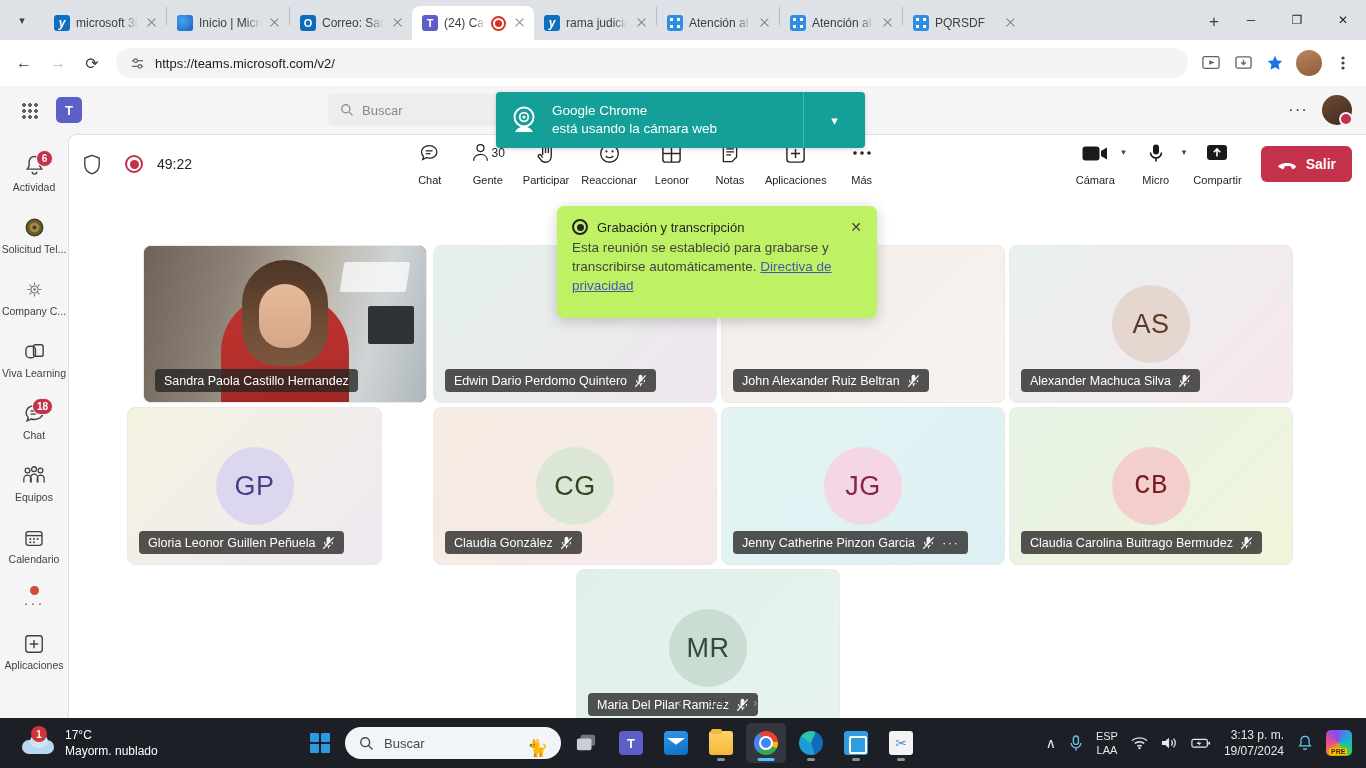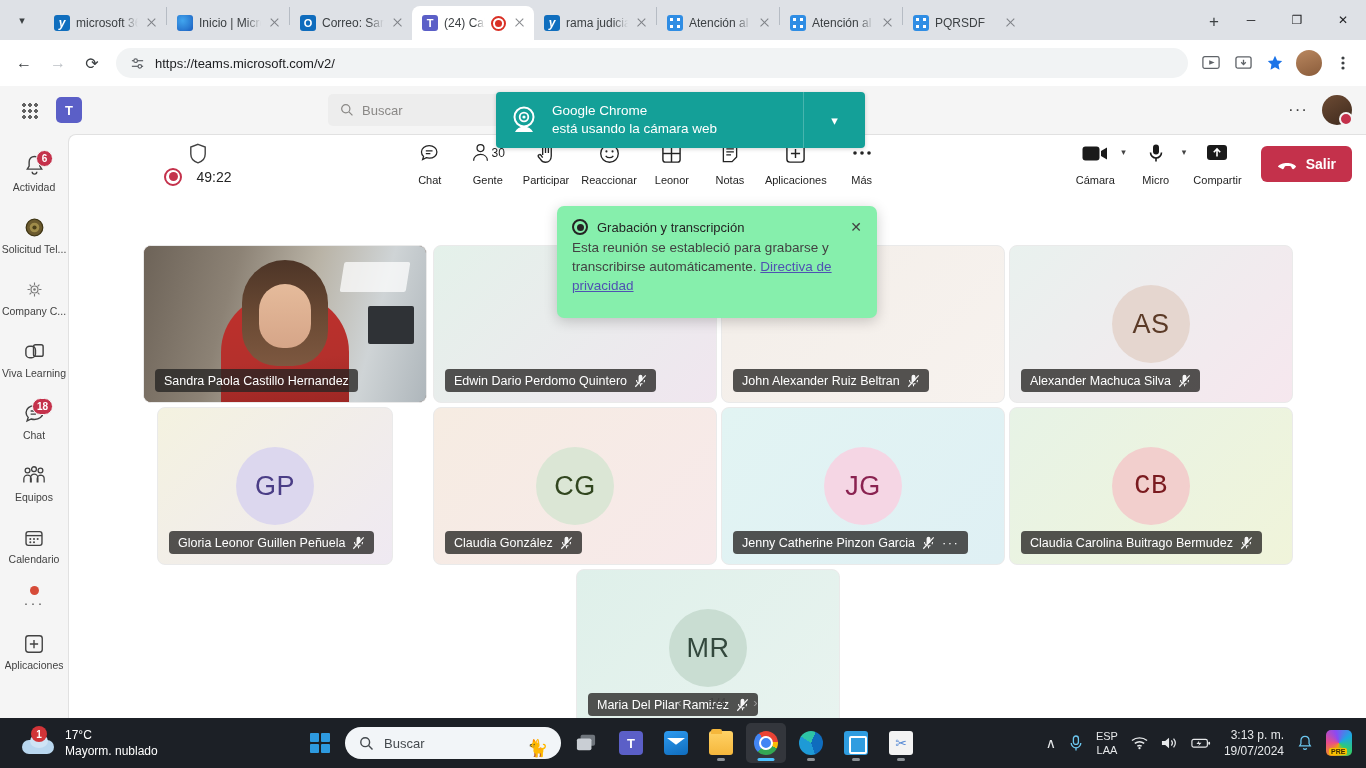--- a/index.html
+++ b/index.html
@@ -167,21 +167,21 @@
 
   
   .stage {
     position: absolute; top: 48px; left: 68px; width: 1298px; height: 584px;
     background: #ffffff; border-top-left-radius: 8px;
     border-left: 1px solid #e1e1e1; border-top: 1px solid #e1e1e1;
   }
   .meetbar {
     height: 58px; display: flex; align-items: center; padding: 0 14px; position: relative;
   }
-  .meetbar-left { display: flex; align-items: center; gap: 4px; width: 230px; flex-direction: column; }
+  .meetbar-left { display: flex; align-items: center; gap: 24px; width: 230px; }
   .shield { width: 18px; height: 21px; }
   .recording { display: flex; align-items: center; gap: 14px; }
   .rec-circle {
     width: 18px; height: 18px; border-radius: 50%; border: 2px solid #c4314b;
     display: flex; align-items: center; justify-content: center;
   }
   .rec-circle i { width: 9px; height: 9px; border-radius: 50%; background: #c4314b; display: block; }
   .rec-time { font-size: 14px; color: #242424; }
   .meet-actions { display: flex; align-items: center; gap: 2px; margin: 0 auto; }
   .mact {
@@ -267,21 +267,21 @@
   .camnotif .camicon { width: 56px; display: flex; align-items: center; justify-content: center; }
   .camnotif .txt { flex: 1; color: #ffffff; font-size: 13.5px; line-height: 18px; }
   .camnotif .expander {
     width: 62px; height: 56px; display: flex; align-items: center; justify-content: center;
     border-left: 1px solid rgba(255,255,255,.22); color: #fff; font-size: 13px;
   }
 
   
   .recpopup {
     position: absolute; top: 206px; left: 557px; width: 320px; height: 112px;
-    background: #86efac; border-radius: 7px; z-index: 45;
+    background: #bef264; border-radius: 7px; z-index: 45;
     box-shadow: 0 3px 14px rgba(0,0,0,.20);
     padding: 13px 15px 0 15px;
   }
   .recpopup .hdr { display: flex; align-items: center; gap: 9px; }
   .recpopup .hdr .dot {
     width: 16px; height: 16px; border-radius: 50%; border: 2px solid #242424;
     display: flex; align-items: center; justify-content: center;
   }
   .recpopup .hdr .dot i { width: 7px; height: 7px; border-radius: 50%; background: #242424; display: block; }
   .recpopup .hdr .t { font-size: 13px; color: #242424; }
@@ -776,21 +776,21 @@
             <div class="nameplate">
               <span>John Alexander Ruiz Beltran</span>
               <svg class="mic-off" viewBox="0 0 16 17">
                 <path d="M5.6 3.3a2.4 2.4 0 0 1 4.8 0v4.2l-4.8 3.6z" fill="#fff"></path>
                 <path d="M3 7.2a5 5 0 0 0 7.4 4.3M13 7.2c0 1-.3 2-.8 2.8" fill="none" stroke="#fff" stroke-width="1.3"></path>
                 <line x1="8" y1="12.3" x2="8" y2="15" stroke="#fff" stroke-width="1.3"></line>
                 <line x1="1.6" y1="15.6" x2="14.4" y2="1.6" stroke="#fff" stroke-width="1.5"></line>
               </svg>
             </div>
           </div>
-          <div class="tile" style="left: 88px; top: 214px; width: 236px; height: 158px; background: linear-gradient(135deg, rgb(244, 242, 224), rgb(239, 233, 242)); text-decoration: underline;">
+          <div class="tile" style="left: 58px; top: 214px; width: 255px; height: 158px; background: linear-gradient(135deg, rgb(244, 242, 224), rgb(239, 233, 242)); text-decoration: underline;">
             <div class="initials" style="background:#dcd7ee;color:#4a3d86;">
               <span>GP</span>
             </div>
             <div class="nameplate">
               <span>Gloria Leonor Guillen Peñuela</span>
               <svg class="mic-off" viewBox="0 0 16 17">
                 <path d="M5.6 3.3a2.4 2.4 0 0 1 4.8 0v4.2l-4.8 3.6z" fill="#fff"></path>
                 <path d="M3 7.2a5 5 0 0 0 7.4 4.3M13 7.2c0 1-.3 2-.8 2.8" fill="none" stroke="#fff" stroke-width="1.3"></path>
                 <line x1="8" y1="12.3" x2="8" y2="15" stroke="#fff" stroke-width="1.3"></line>
                 <line x1="1.6" y1="15.6" x2="14.4" y2="1.6" stroke="#fff" stroke-width="1.5"></line>

